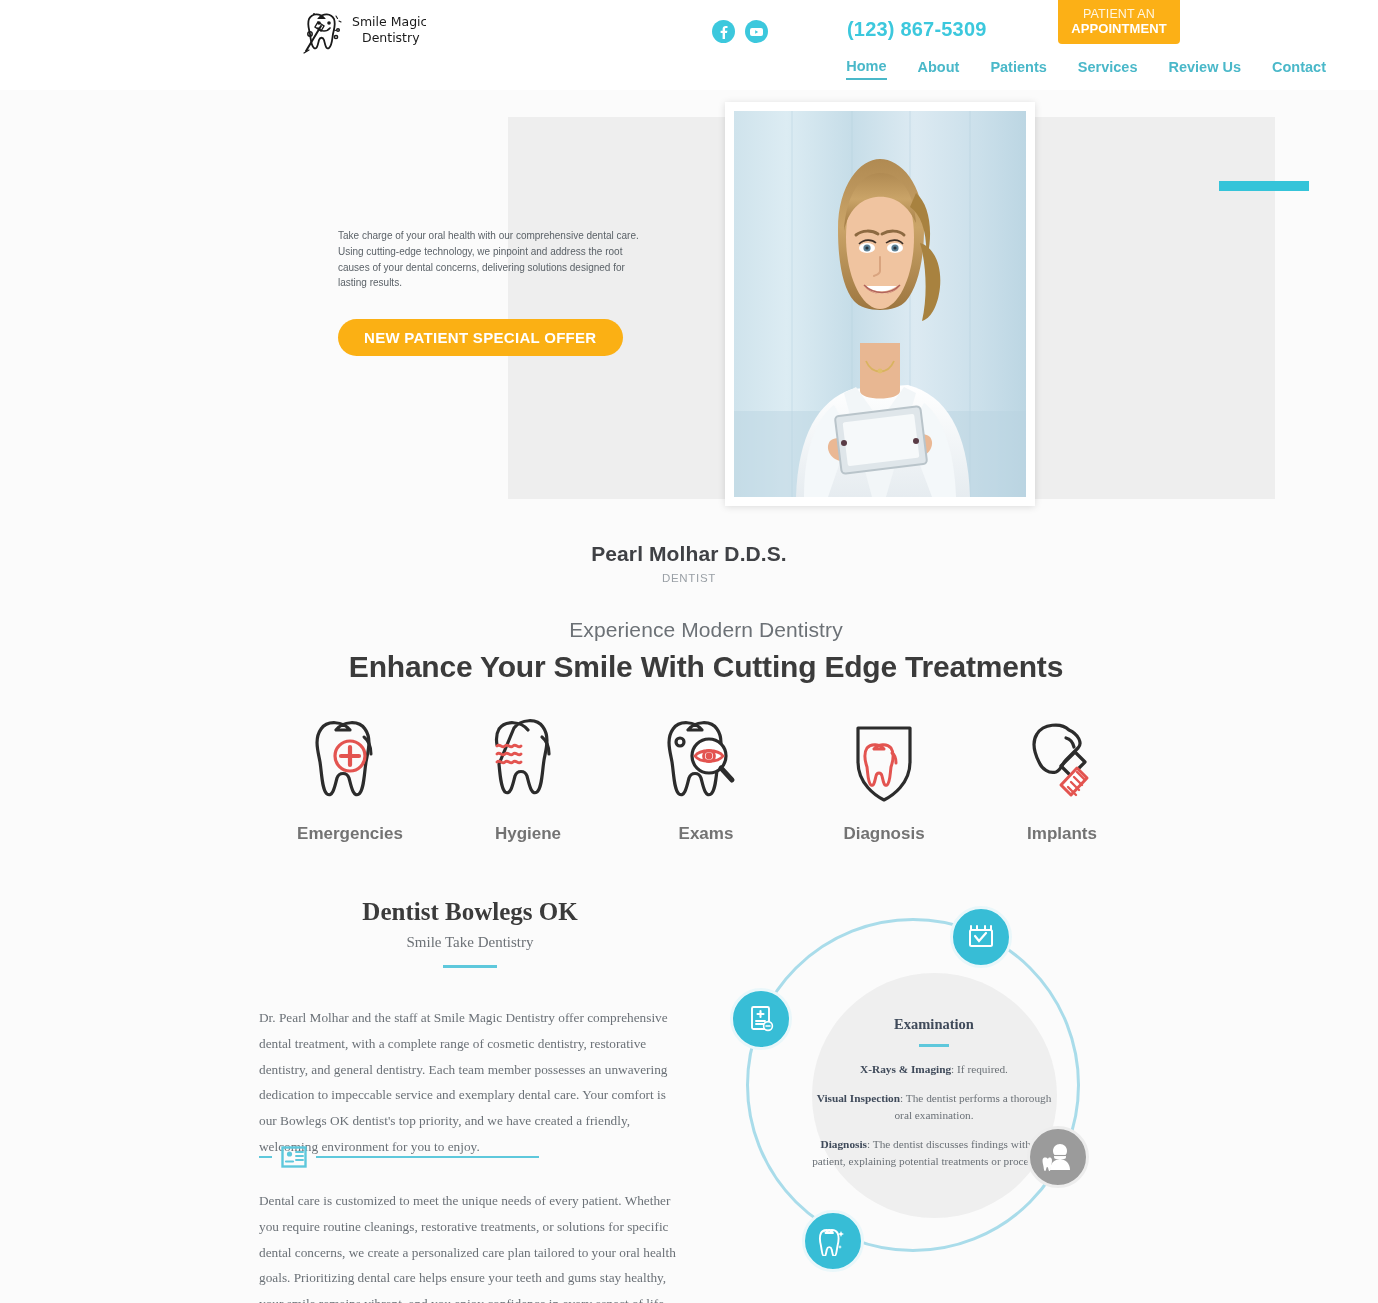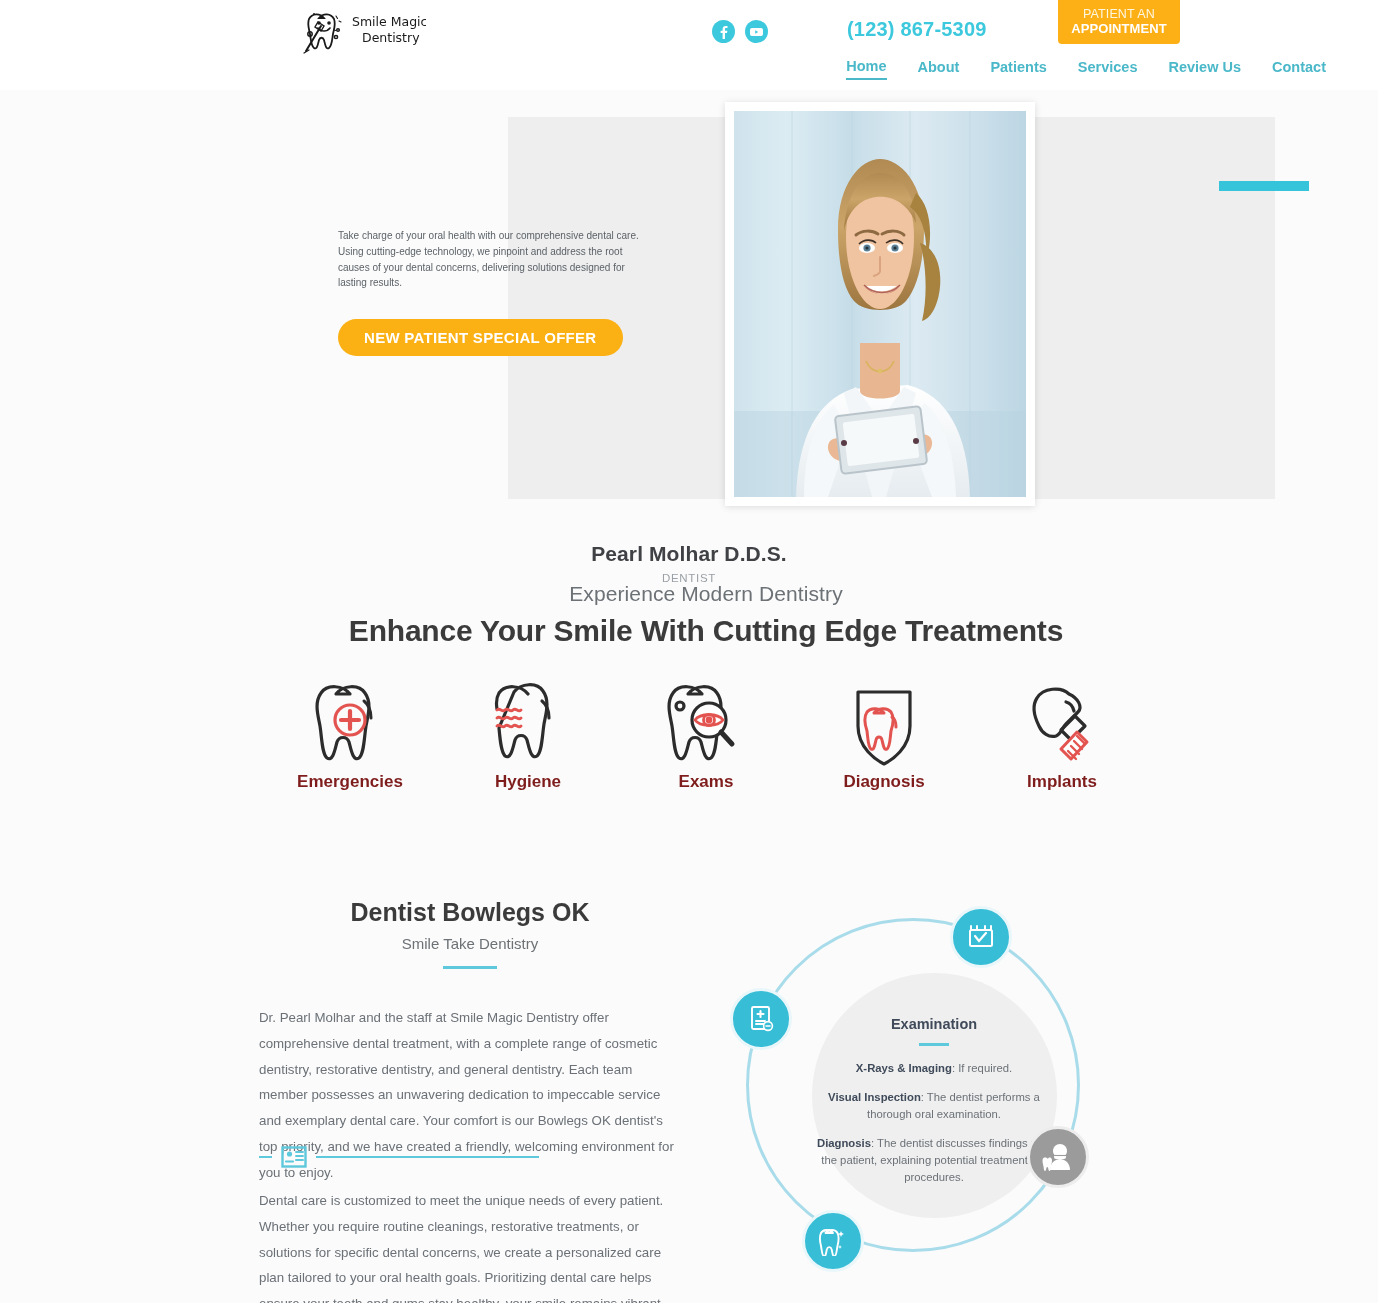--- a/index.html
+++ b/index.html
@@ -71,35 +71,35 @@
   .doc-name {
     position: absolute; left: 0; right: 0; top: 452px; text-align: center;
     font-size: 21px; font-weight: bold; color: #3f4145; letter-spacing: .1px;
   }
   .doc-role {
     position: absolute; left: 0; right: 0; top: 482px; text-align: center;
     font-size: 11.5px; color: #9aa0a6; letter-spacing: .7px;
   }
 
   
-  .services { position: absolute; top: 582px; left: 0; width: 1378px; padding-left: 34px; }
+  .services { position: absolute; top: 618px; left: 0; width: 1378px; padding-left: 34px; }
   .svc-eyebrow { text-align: center; font-size: 21px; color: #6c7176; letter-spacing: .1px; }
   .svc-title {
     text-align: center; margin-top: 8px;
     font-size: 30px; font-weight: bold; color: #3b3b3b; letter-spacing: -.2px;
   }
   .svc-row {
     margin-top: 32px; display: flex; justify-content: center; gap: 68px;
   }
   .svc-item { width: 110px; display: flex; flex-direction: column; align-items: center; cursor: pointer; }
   .svc-icon { height: 92px; display: flex; align-items: flex-end; justify-content: center; }
-  .svc-label { font-size: 17px; font-weight: bold; color: #7f1d1d; white-space: nowrap; }
+  .svc-label { margin-top: 16px; font-size: 17px; font-weight: bold; color: #737373; white-space: nowrap; }
 
   
-  .about { position: absolute; top: 888px; left: 0; width: 1378px; height: 415px; }
+  .about { position: absolute; top: 888px; left: 0; width: 1378px; height: 415px; font-family: Liberation Serif, serif; }
 
   .about-head { position: absolute; left: 258px; top: 10px; width: 424px; text-align: center; }
   .about-title { font-size: 25px; font-weight: bold; color: #3b3b3b; }
   .about-sub { margin-top: 8px; font-size: 15px; color: #6c7176; }
   .about-rule { margin: 14px auto 0; width: 54px; height: 3px; background: #5ec8dc; }
 
   .about-p {
     position: absolute; left: 259px; width: 418px;
     font-size: 13.3px; color: #6b7177; line-height: 1.94;
   }

